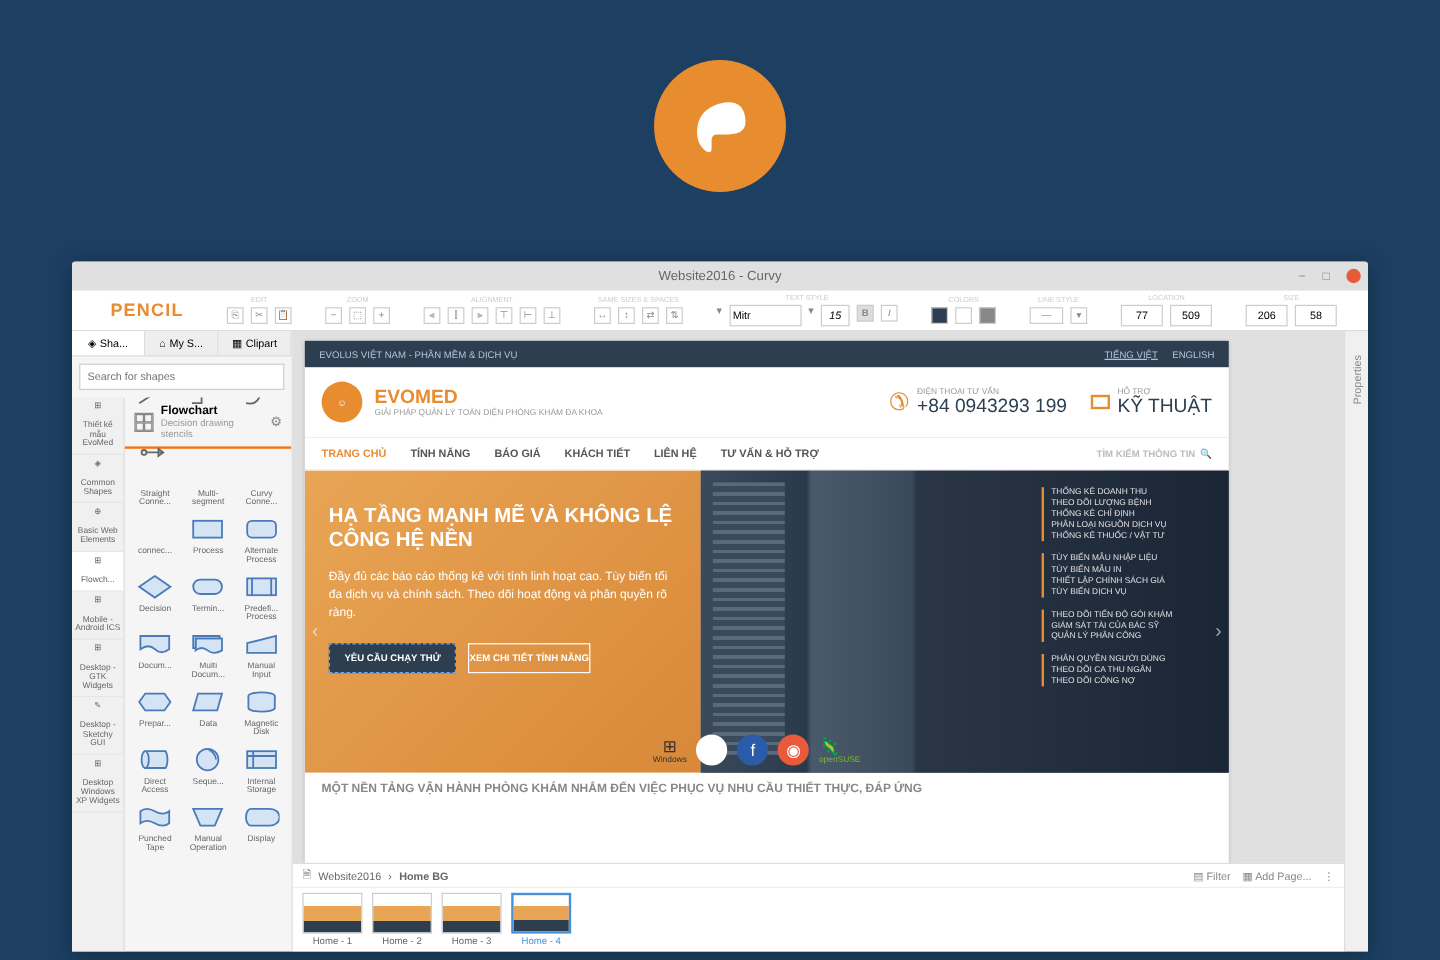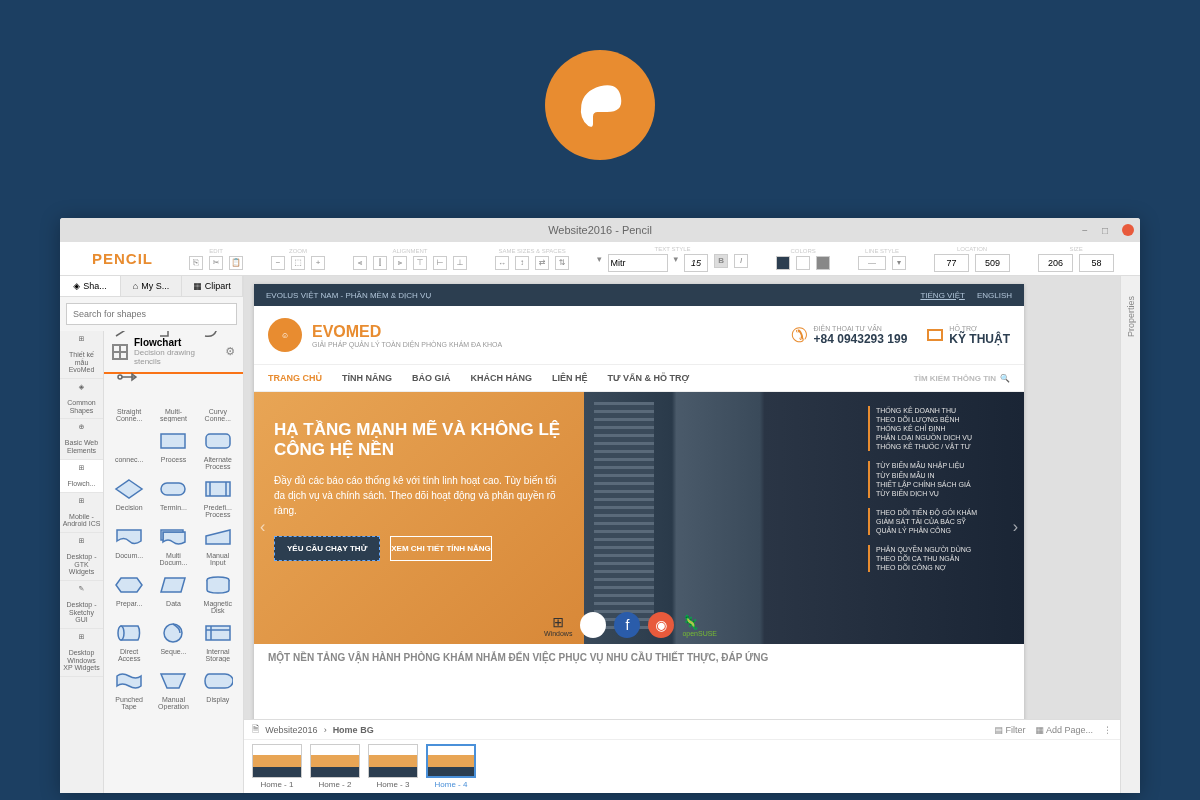--- a/index.html
+++ b/index.html
@@ -50,21 +50,21 @@
 .mockup{width:770px;height:450px;background:#fff;box-shadow:0 1px 4px rgba(0,0,0,.2)}
 .mk-top{height:22px;background:#2c3e50;color:#b0c4d8;font-size:8px;display:flex;align-items:center;padding:0 12px;justify-content:space-between}
 .mk-top-r{display:flex;gap:12px}
 .mk-hdr{height:58px;display:flex;align-items:center;padding:0 14px;gap:10px}
 .mk-logo{width:34px;height:34px;border-radius:50%;background:#e88c30;display:flex;align-items:center;justify-content:center;color:#fff;font-size:8px}
 .mk-brand-t{color:#e88c30;font-weight:bold;font-size:16px}
 .mk-brand-s{font-size:7px;color:#999}
 .mk-hdr-r{margin-left:auto;display:flex;gap:20px;align-items:center}
 .mk-phone-ic{color:#e88c30;font-size:20px;transform:scaleX(-1)}
 .mk-phone-lbl{font-size:7px;color:#999}
-.mk-phone-num{font-size:12px;font-weight:bold;color:#2c3e50}
+.mk-phone-num{font-size:16px;font-weight:normal;color:#2c3e50}
 .mk-sup-ic{width:16px;height:12px;border:2px solid #e88c30}
 .mk-nav{height:28px;border-top:1px solid #eee;border-bottom:1px solid #eee;display:flex;align-items:center;padding:0 14px;gap:20px;font-size:9px;font-weight:bold;color:#555}
 .mk-nav-item{cursor:pointer}
 .mk-nav-item.active{color:#e88c30}
 .mk-search{margin-left:auto;font-size:8px;color:#bbb;display:flex;align-items:center;gap:4px}
 .mk-hero{height:252px;display:flex;position:relative;overflow:hidden}
 .mk-hero-l{width:330px;background:linear-gradient(135deg,#e8a555,#d88838);padding:28px 20px;color:#fff;position:relative}
 .mk-hero-title{font-size:17px;font-weight:bold;line-height:1.2;margin-bottom:12px}
 .mk-hero-desc{font-size:10px;line-height:1.5;margin-bottom:18px}
 .mk-hero-btns{display:flex;gap:10px}
@@ -100,21 +100,21 @@
 <body>
 
 <div class="logo-top">
 <svg viewBox="0 0 60 60">
       <path d="M20 48 Q12 42 14 30 Q16 18 30 14 Q46 10 48 24 Q50 36 36 36 L28 36 Q24 36 24 40 L24 46 Q24 50 20 48 Z" fill="#fff"></path>
     </svg>
 </div>
 
 <div class="app-window">
   <div class="titlebar">
-    <span>Website2016 - Pencil</span>
+    <span>Website2016 - Curvy</span>
     <div class="win-btns">
       <span class="win-btn">−</span>
       <span class="win-btn">□</span>
       <span class="win-close"></span>
     </div>
   </div>
 
   <div class="toolbar">
     <div class="menu-icon">
         <span></span>
@@ -465,21 +465,21 @@
                     <div class="mk-phone-lbl">HỖ TRỢ</div>
                     <div class="mk-phone-num">KỸ THUẬT</div>
                   </div>
               </div>
             </div>
           </div>
           <div class="mk-nav" id="mk-nav">
               <span class="mk-nav-item active">TRANG CHỦ</span>
               <span class="mk-nav-item">TÍNH NĂNG</span>
               <span class="mk-nav-item">BÁO GIÁ</span>
-              <span class="mk-nav-item">KHÁCH HÀNG</span>
+              <span class="mk-nav-item">KHÁCH TIẾT</span>
               <span class="mk-nav-item">LIÊN HỆ</span>
               <span class="mk-nav-item">TƯ VẤN &amp; HỖ TRỢ</span>
               <div class="mk-search">
                 <span>TÌM KIẾM THÔNG TIN</span>
                 <span>🔍</span>
               </div>
             </div>
           <div class="mk-hero">
             <span class="mk-arrow l">‹</span>
             <span class="mk-arrow r">›</span>

